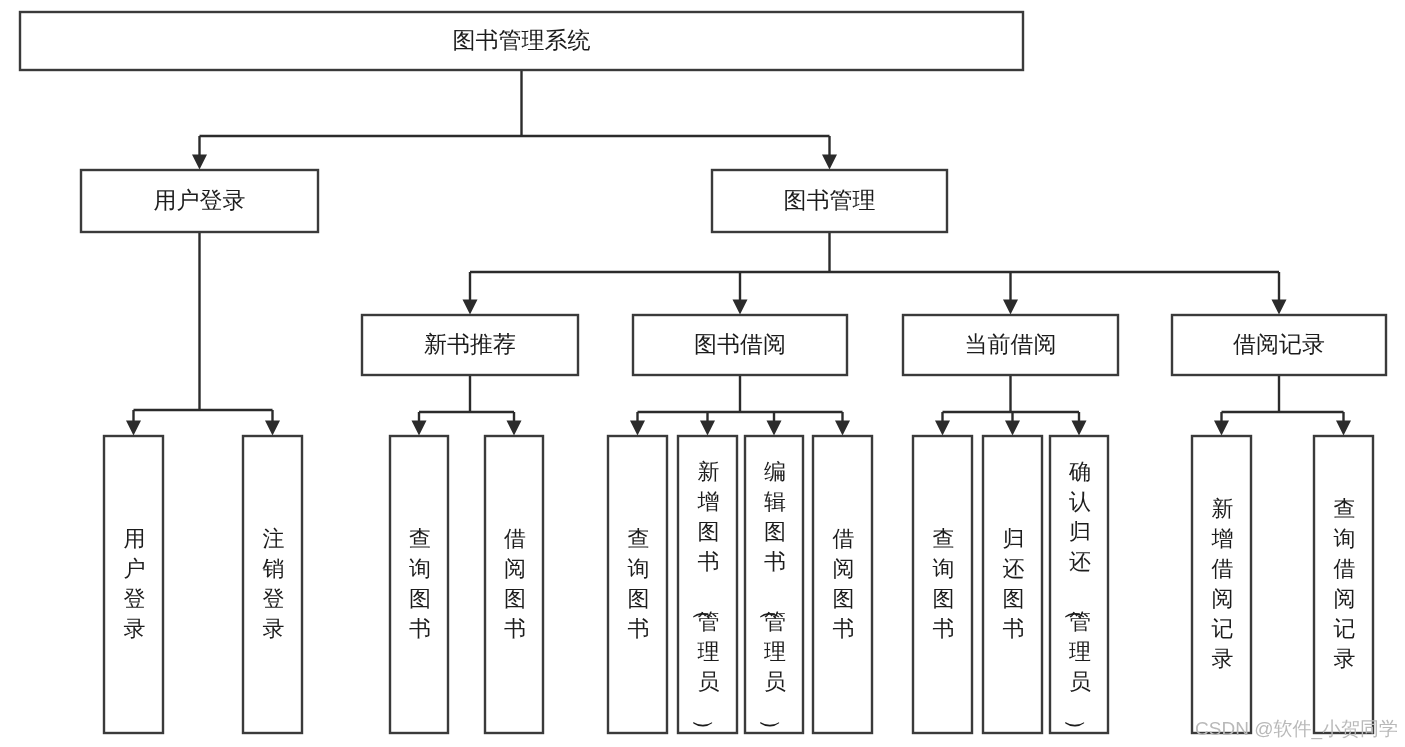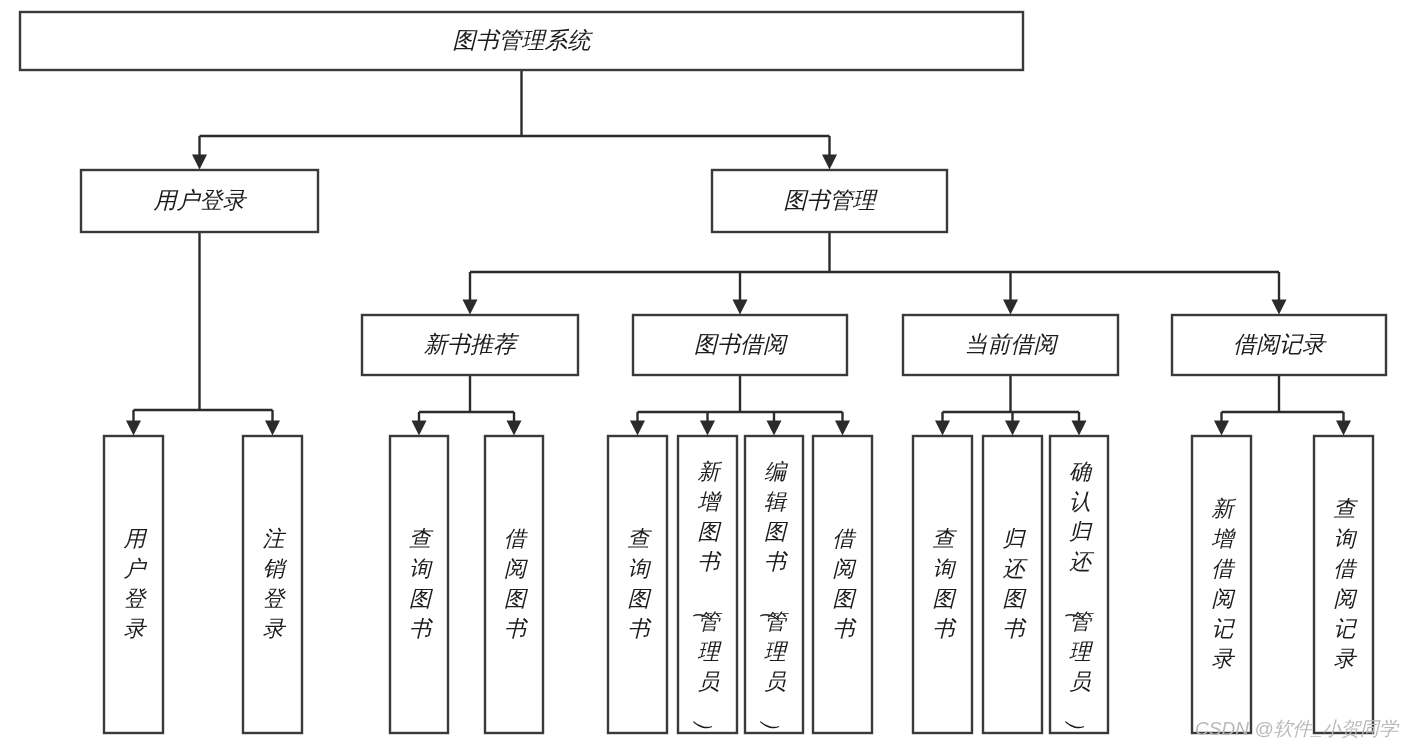--- a/index.html
+++ b/index.html
@@ -13,21 +13,20 @@
     font-family: "Liberation Sans", "DejaVu Sans", sans-serif;
     overflow: hidden;
     position: relative;
   }
   #diagram-root {
     position: absolute;
     left: 0;
     top: 0;
     width: 1405px;
     height: 747px;
-    font-style: italic;
   }
   .node-box {
     fill: #ffffff;
     stroke: #3a3a3a;
     stroke-width: 2.4;
   }
   .connector {
     stroke: #2b2b2b;
     stroke-width: 2.4;
     fill: none;

